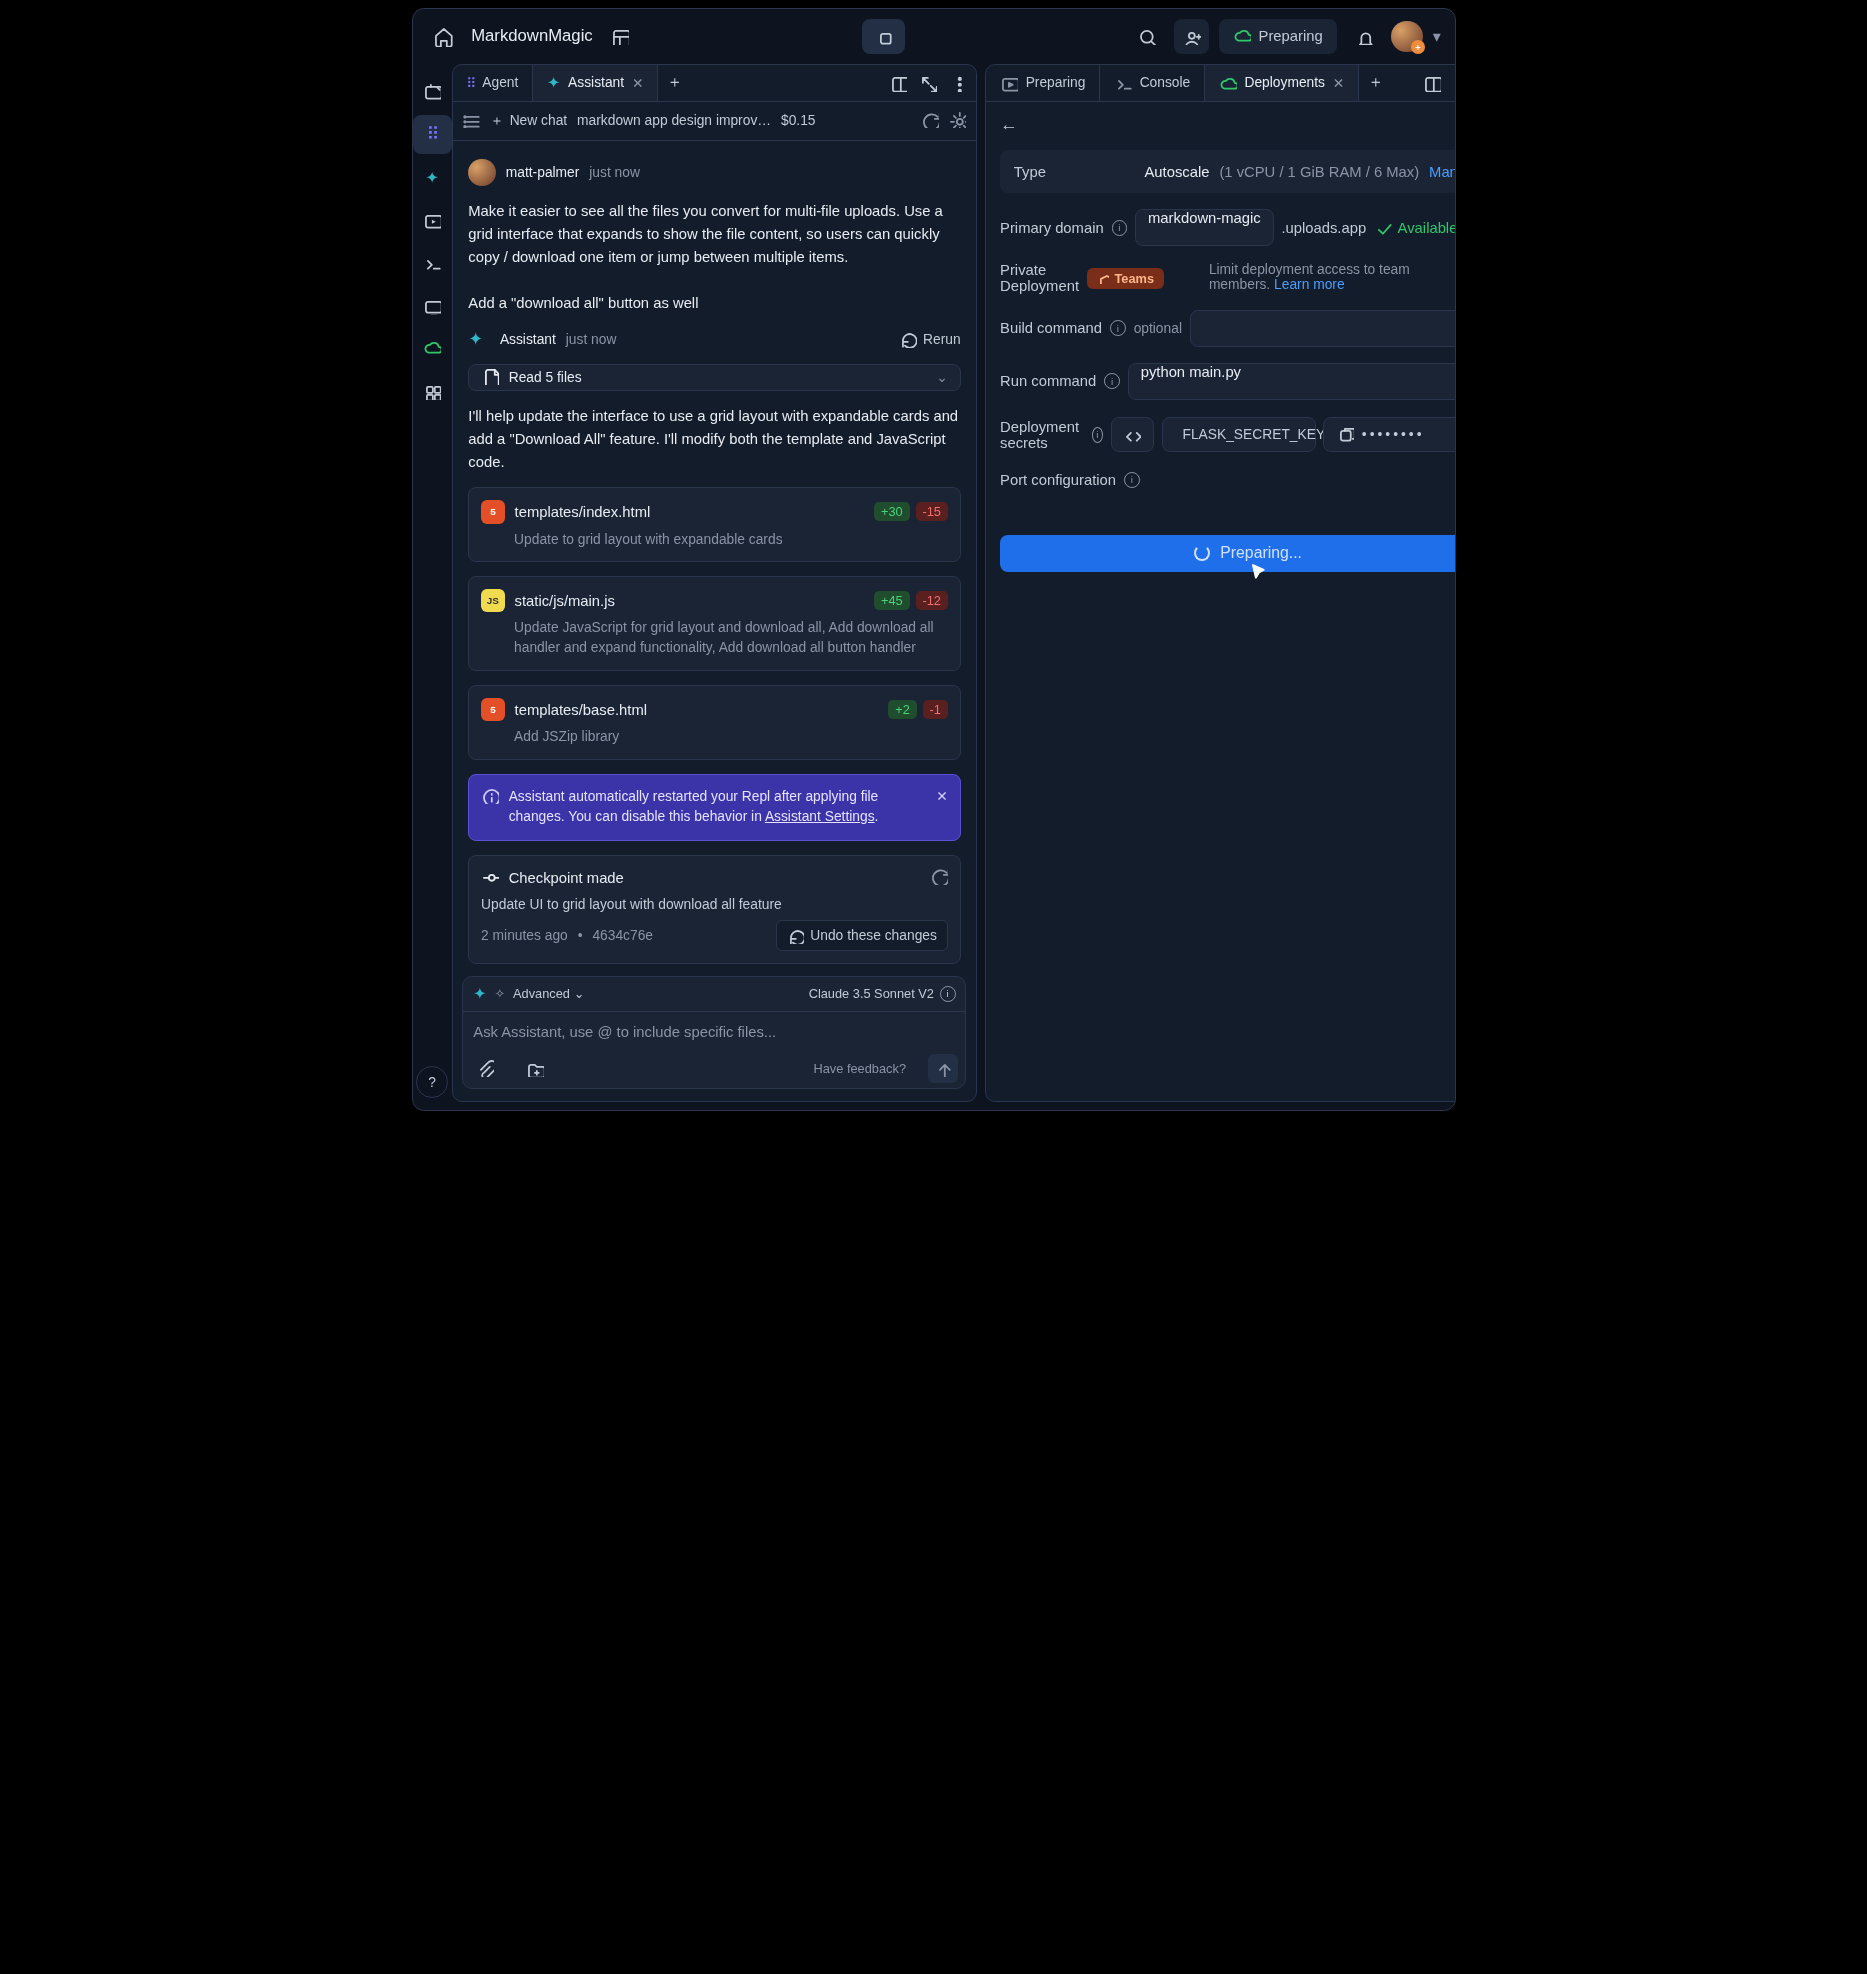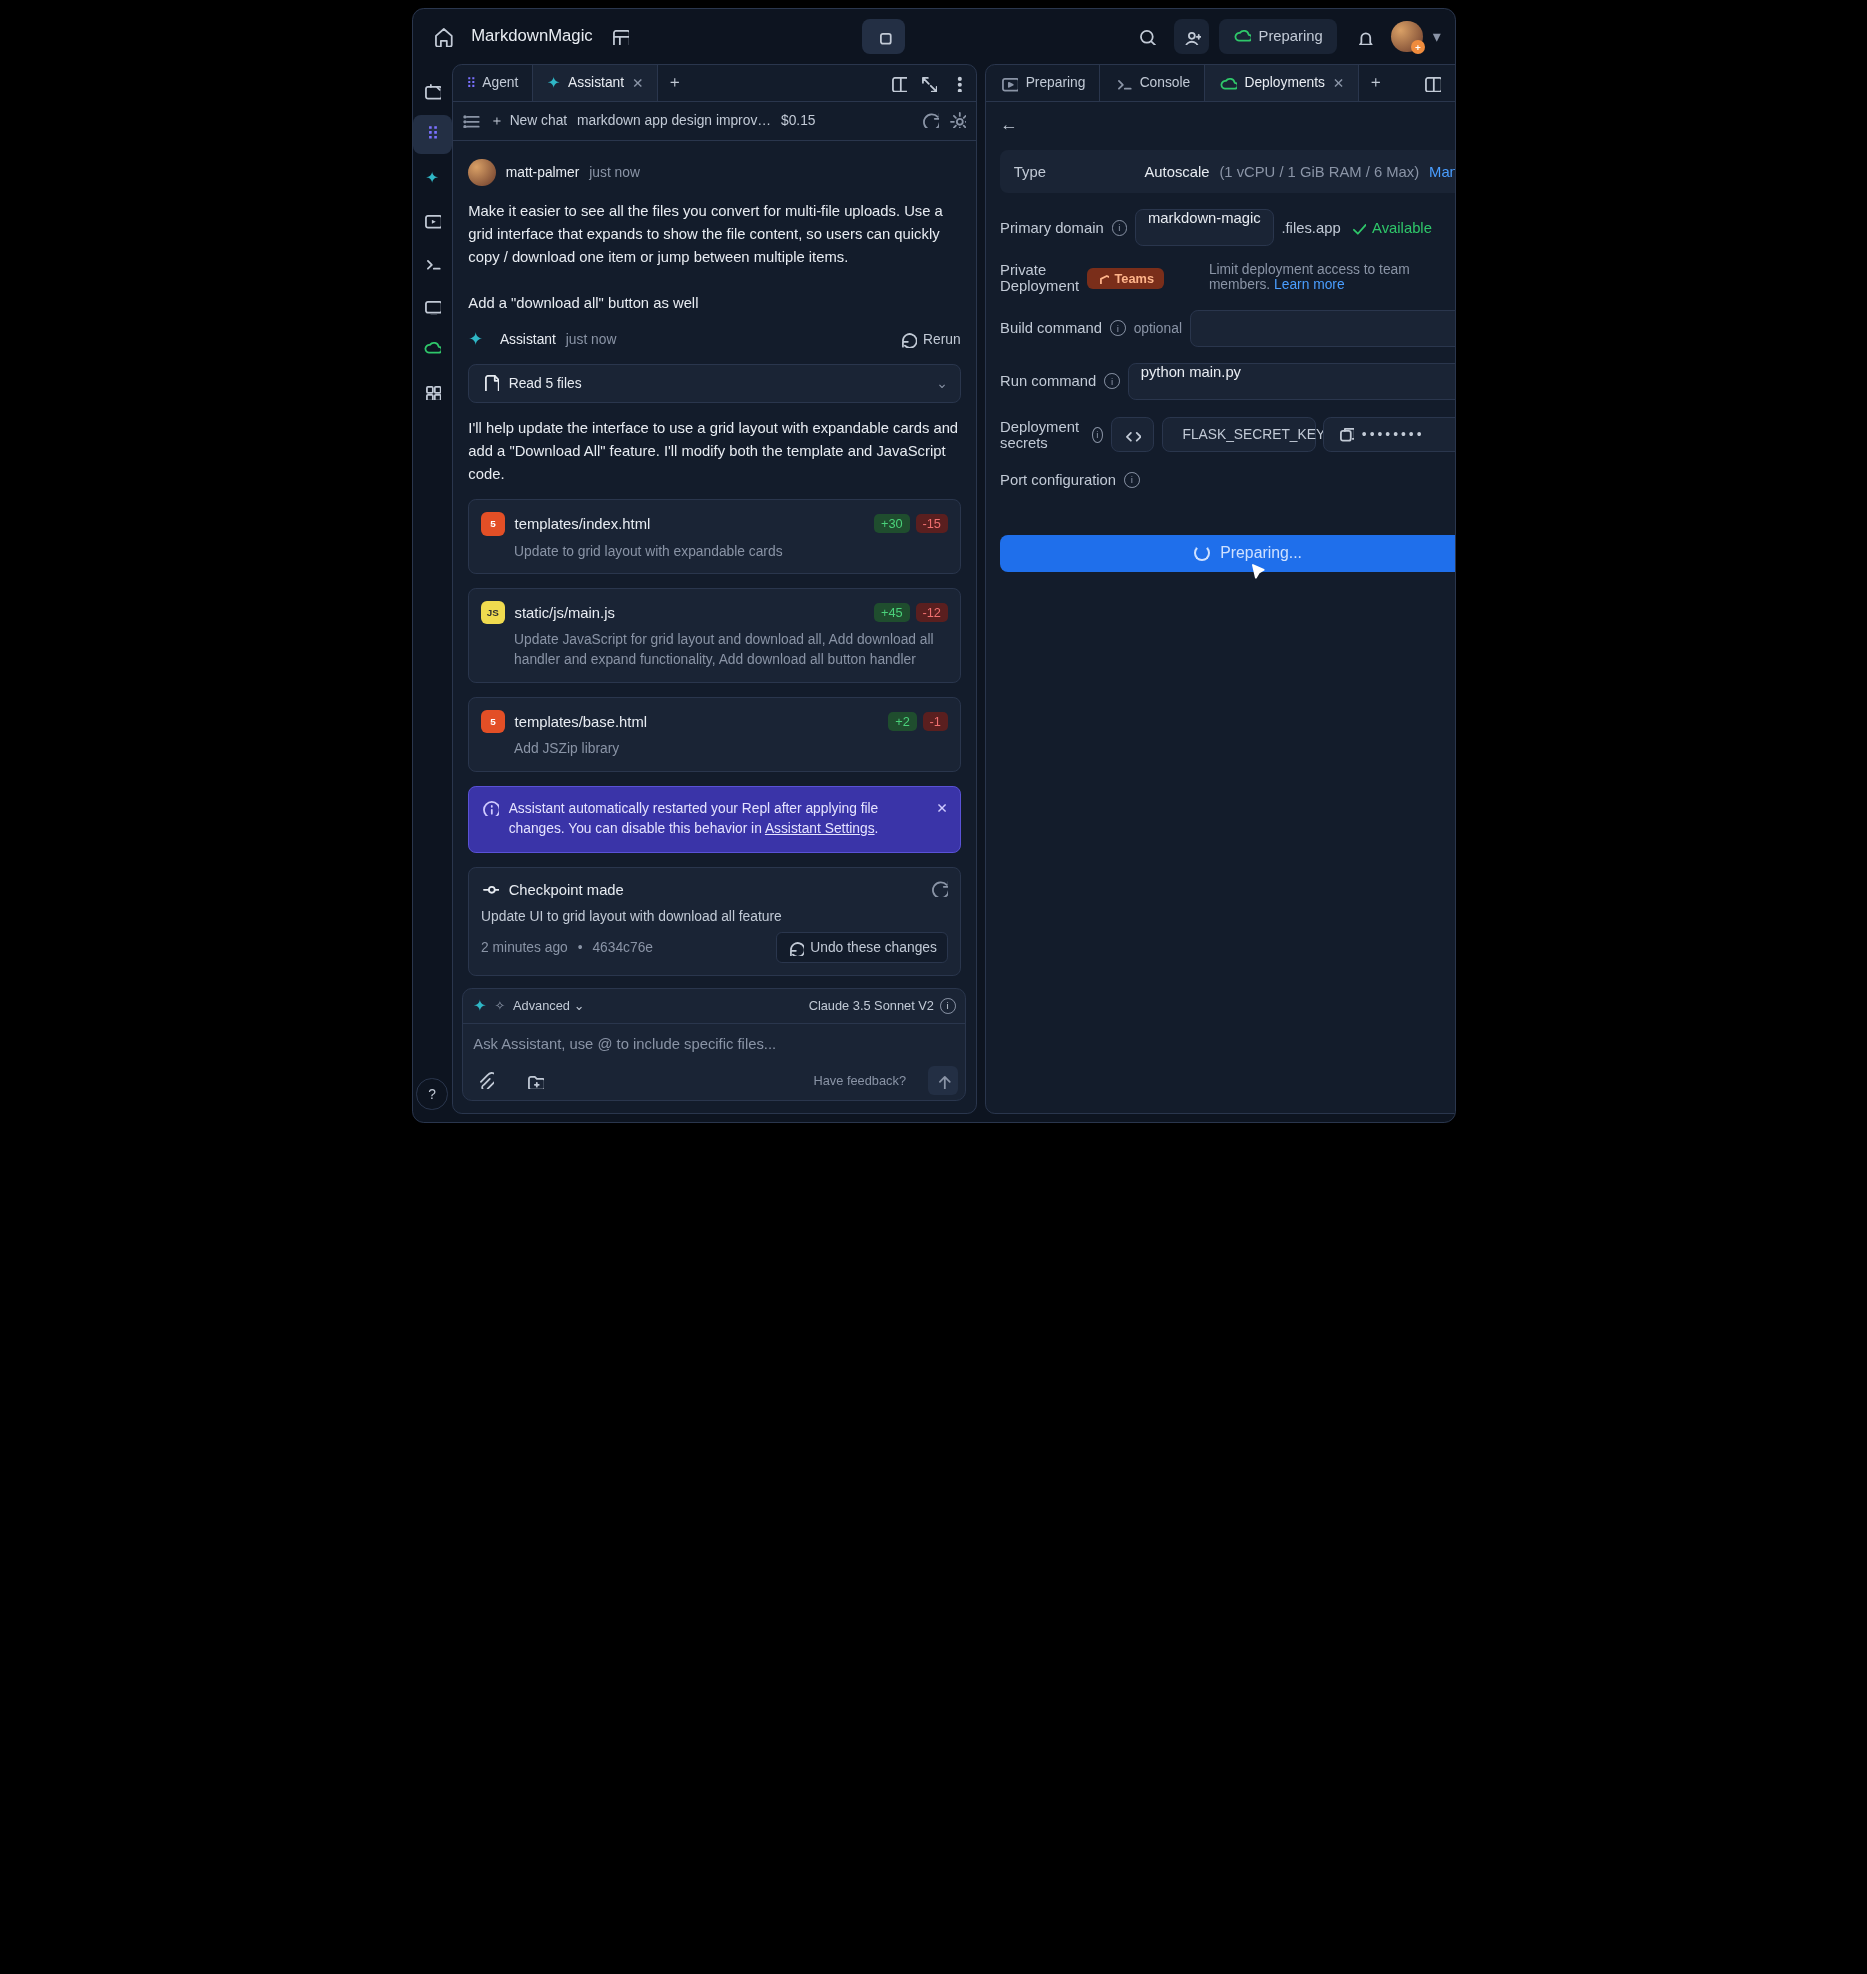--- a/index.html
+++ b/index.html
@@ -213,21 +213,21 @@
     font-size: 14.8px;
     line-height: 1.55;
     color: var(--text-0);
     white-space: pre-wrap;
   }
 
   .read-files {
     background: var(--bg-2);
     border: 1px solid var(--border);
     border-radius: 7.9px;
-    height: 39px;
+    height: 27px;
     display: flex; align-items: center; gap: 9.9px;
     padding: 0 11.8px;
     font-size: 13.8px;
   }
   .read-files .chev { margin-left: auto; color: var(--text-2); }
 
   .file-card {
     background: var(--bg-2);
     border: 1px solid var(--border);
     border-radius: 7.9px;
@@ -821,21 +821,21 @@
             <span class="manage">Manage</span>
           </div>
 
           <div class="group">
             <div class="field-label">
               <span>Primary domain</span>
               <span class="info-i">i</span>
             </div>
             <div class="domain-row">
               <div class="text-input">markdown-magic</div>
-              <span class="tld">.files.app</span>
+              <span class="tld">.uploads.app</span>
             </div>
             <div class="available">
               <svg viewBox="0 0 18 18" width="17.7" height="17.7">
                   <path d="M5 11l4 4 8-9"></path>
                 </svg>
               <span>Available</span>
             </div>
           </div>
 
           <div class="group">

